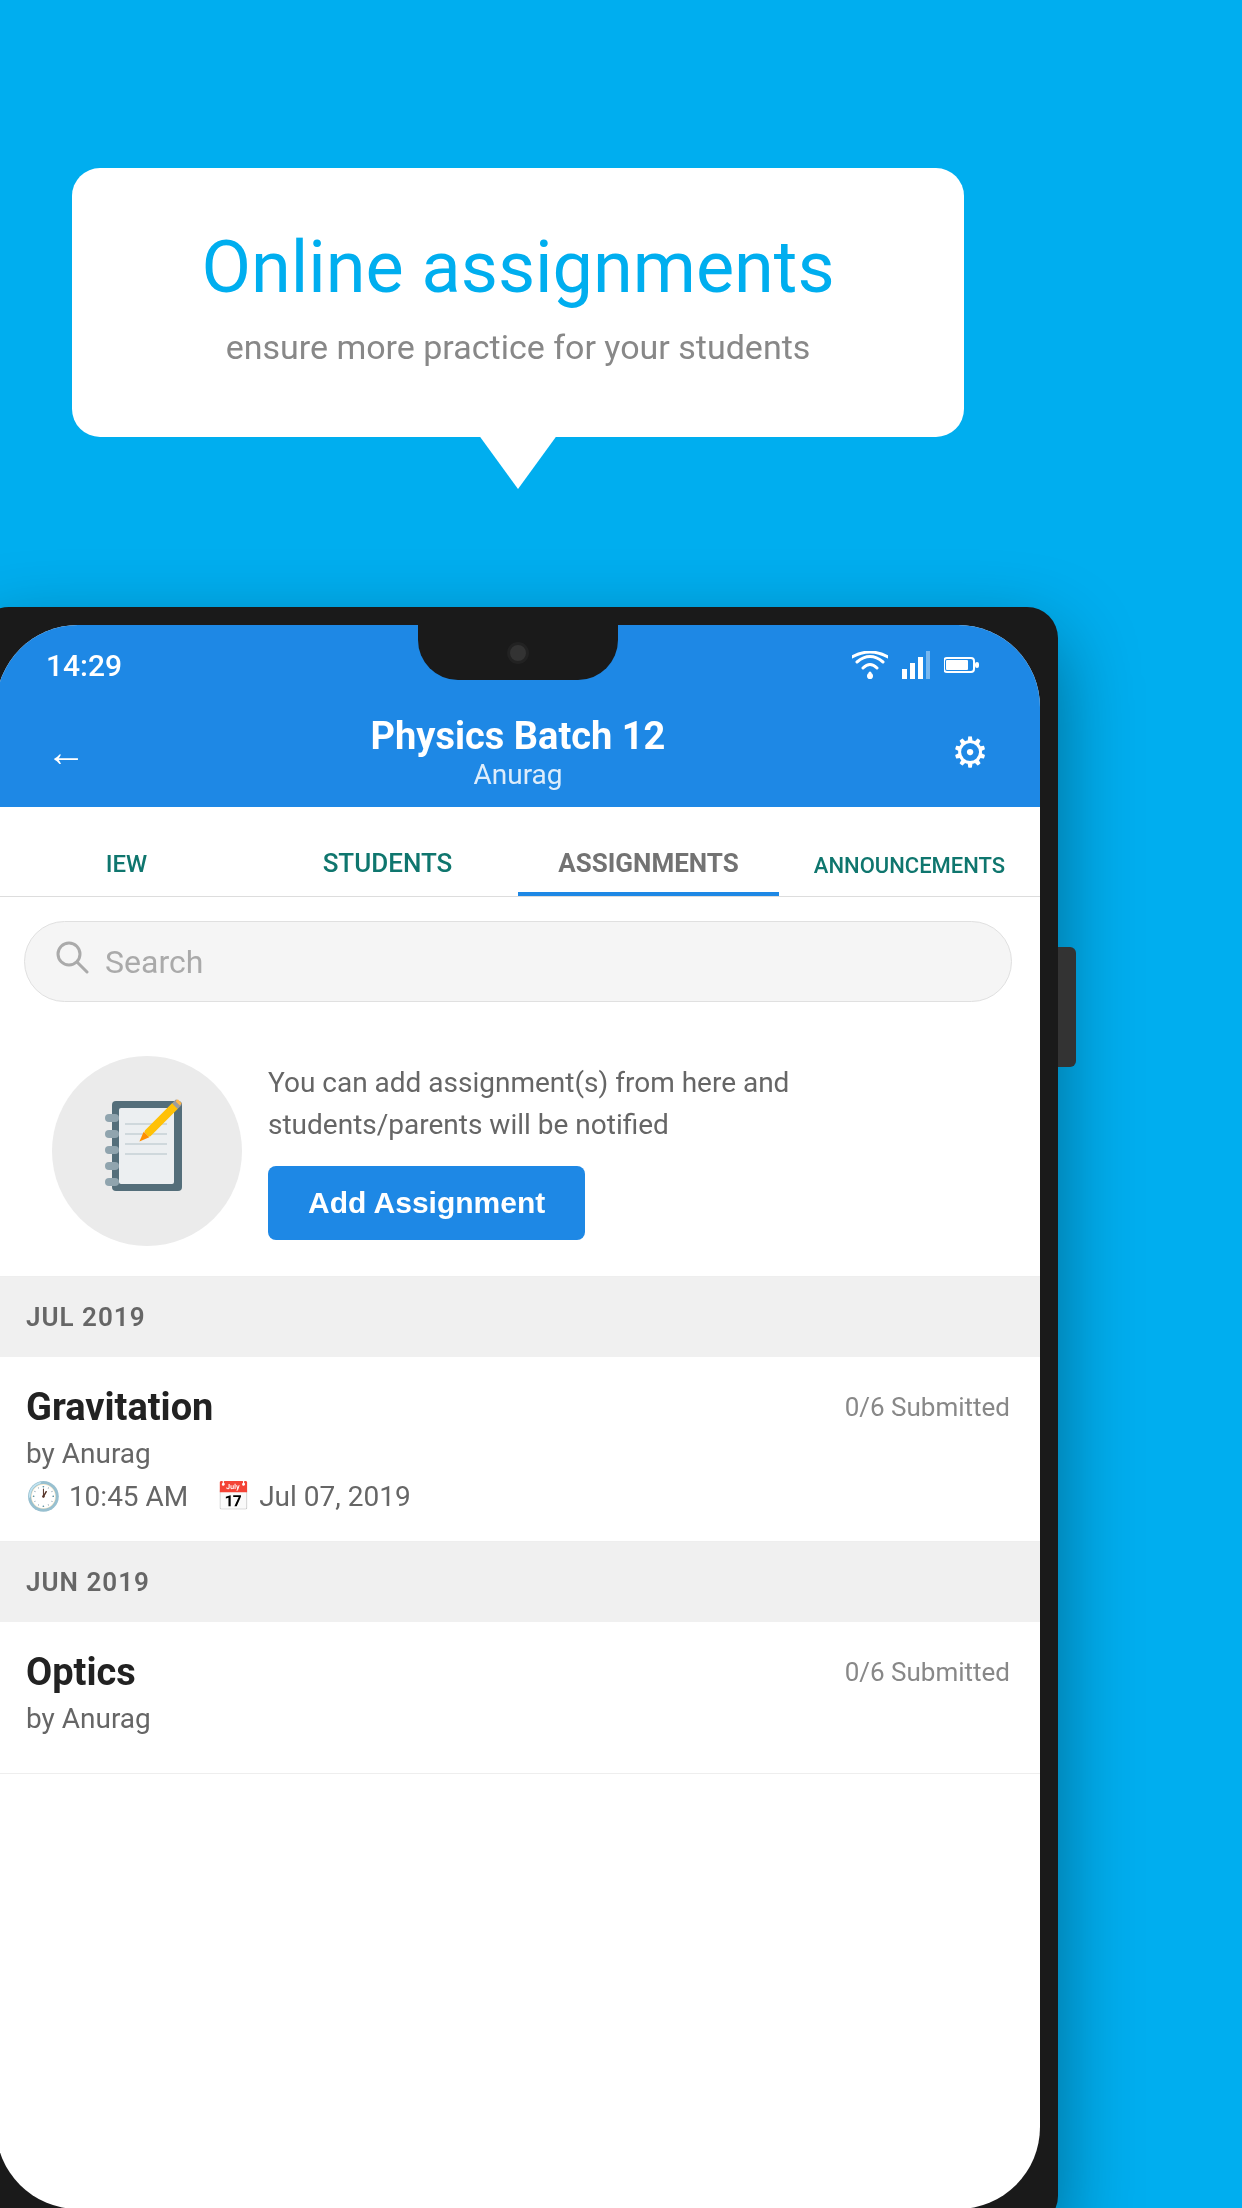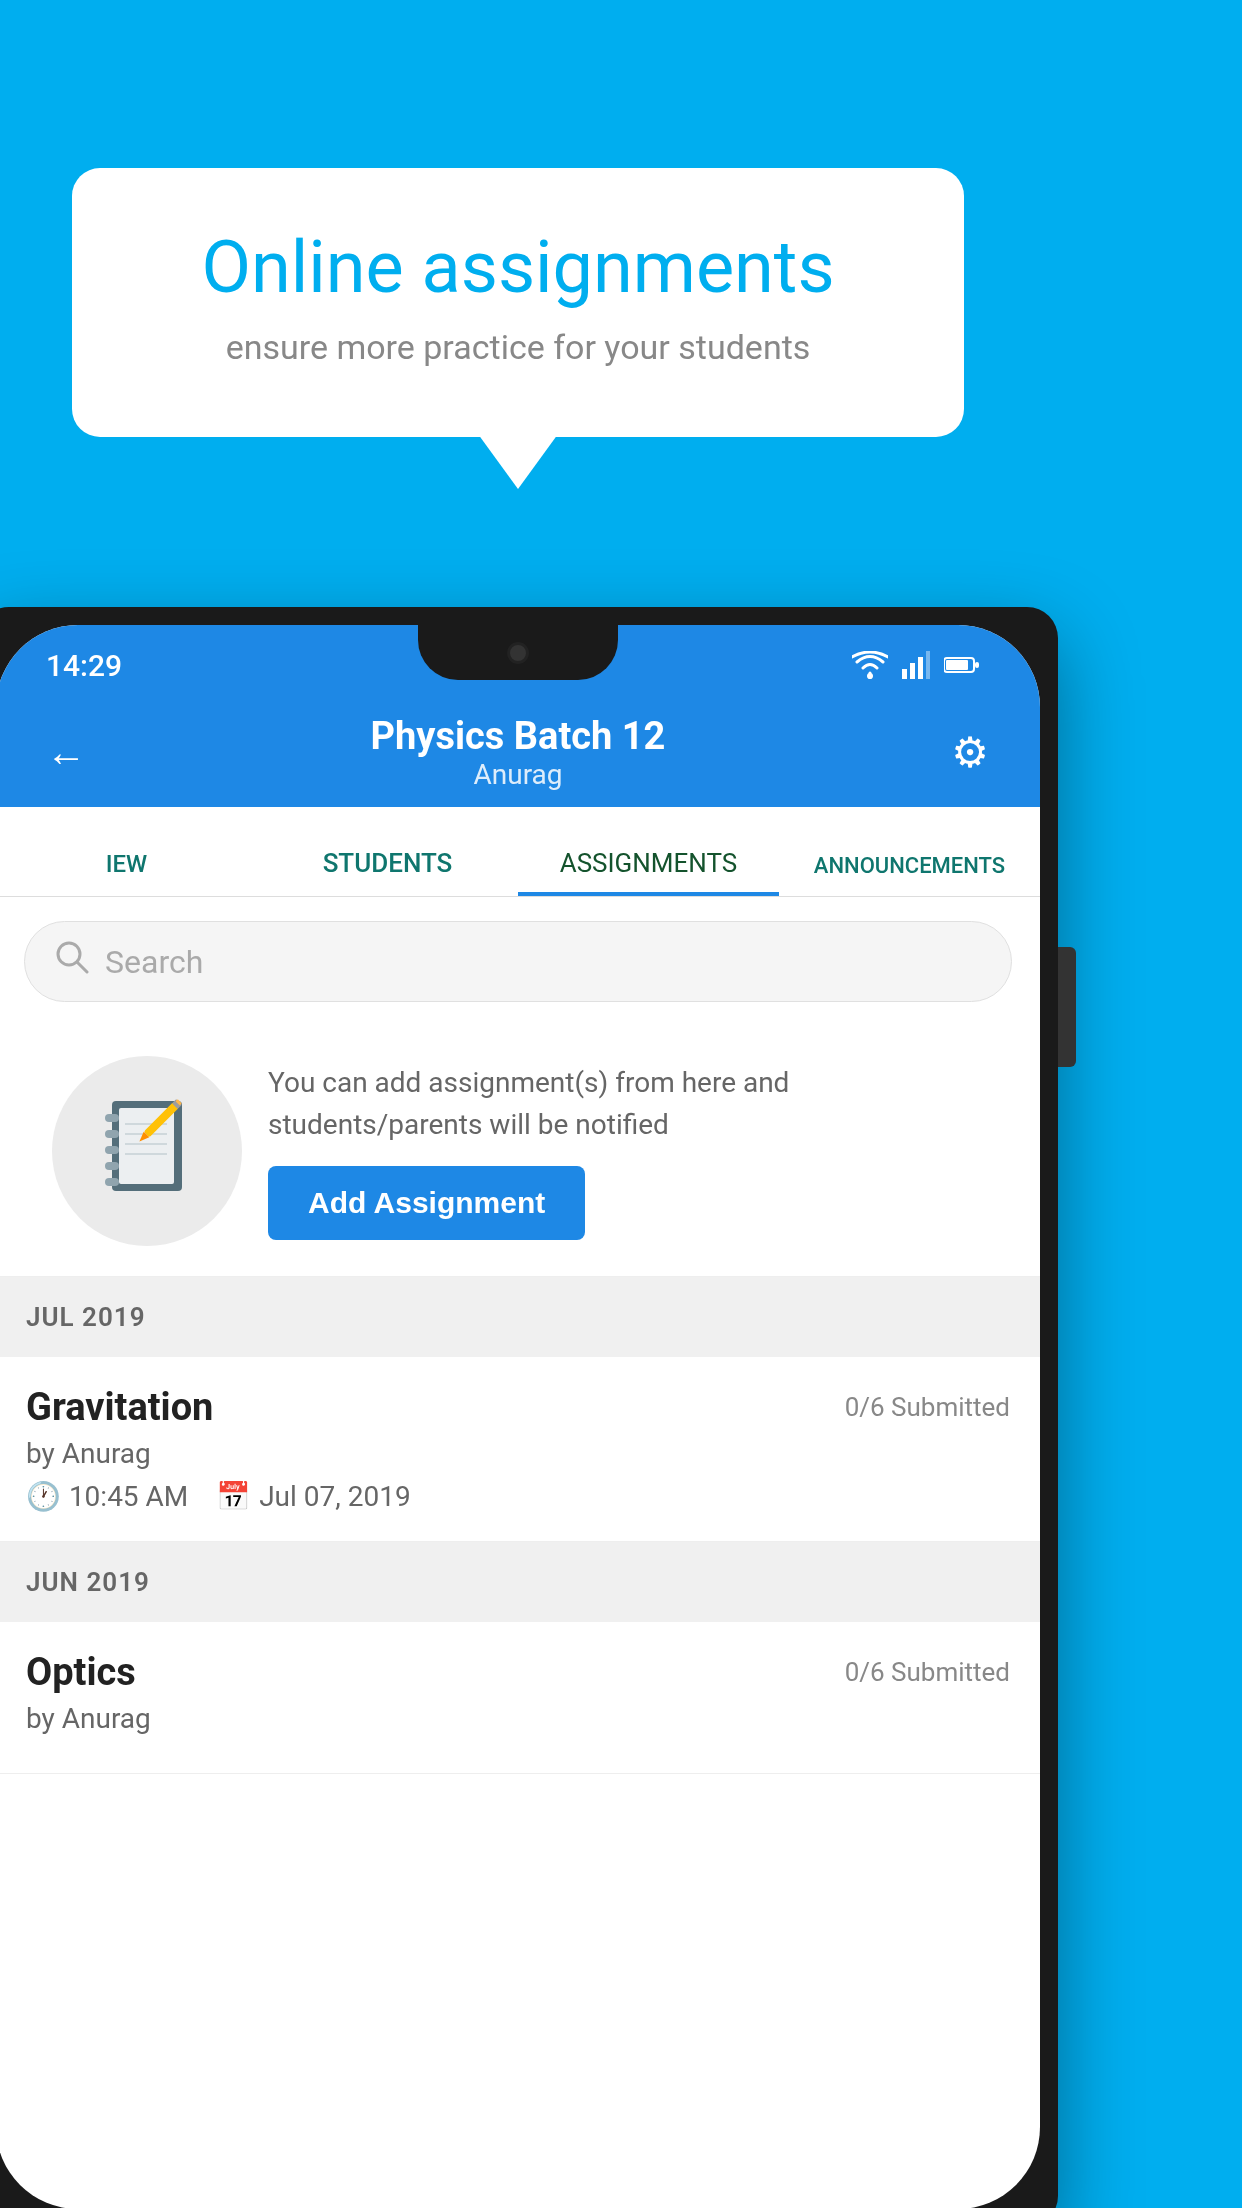--- a/index.html
+++ b/index.html
@@ -190,22 +190,22 @@
       flex: 1;
       text-align: center;
       padding-bottom: 18px;
       font-size: 26px;
       font-weight: 500;
       color: #0f766e;
       text-transform: uppercase;
       position: relative;
     }
     .tab-item.active {
-      color: #14532d;
-      font-weight: 400;
+      color: #737373;
+      font-weight: 700;
     }
     .tab-item.active::after {
       content: '';
       position: absolute;
       bottom: 0;
       left: 0;
       right: 0;
       height: 4px;
       background: #1E88E5;
     }

